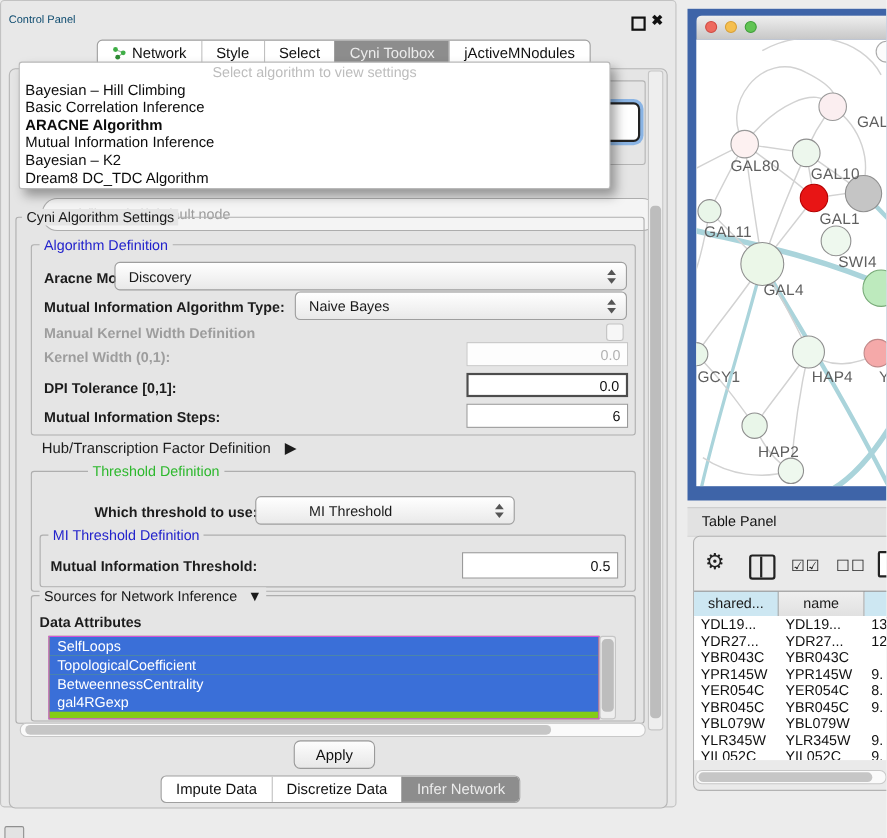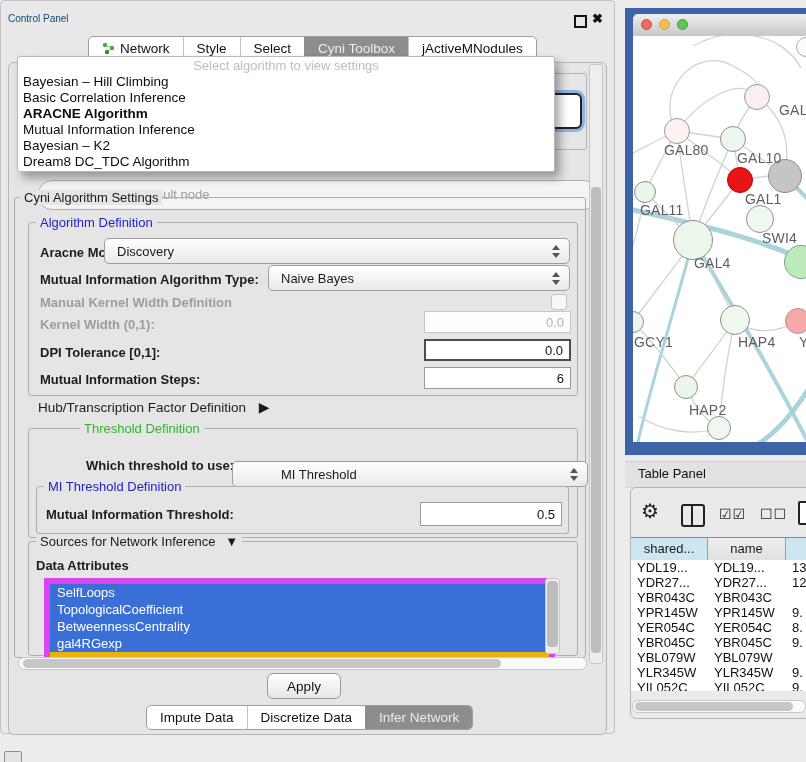--- a/index.html
+++ b/index.html
@@ -41,21 +41,21 @@
   .combo{border:1px solid #9e9e9e;border-radius:5px;background:linear-gradient(#ffffff,#e9e9e9);
          font-size:13px;display:flex;align-items:center;padding-left:12px;box-sizing:border-box;}
   .spin{position:absolute;right:9px;top:50%;width:8px;height:13px;margin-top:-6px;}
   .spin:before{content:"";position:absolute;top:0;left:0;border-left:4px solid transparent;border-right:4px solid transparent;border-bottom:5px solid #555;}
   .spin:after{content:"";position:absolute;top:8px;left:0;border-left:4px solid transparent;border-right:4px solid transparent;border-top:5px solid #555;}
   .tfield{background:#fff;font-size:13px;text-align:right;box-sizing:border-box;padding:0 6px;border:1px solid #9a9a9a;
           font-family:"Liberation Sans",sans-serif;color:#111;}
   .tfield.dis{border:1px solid #c6c6c6;color:#b2b2b2;background:#fdfdfd;}
   .tfield.dark{border:2px solid #4d4d4d;}
   .checkbox{width:14px;height:14px;border:1px solid #c3c3c3;border-radius:3px;background:#f7f7f7;}
-  .attr-list{background:#eab308;border:6px solid #d946ef;overflow:hidden;}
+  .attr-list{background:#84cc16;border:1px solid #d946ef;overflow:hidden;}
   .attr{height:17px;line-height:17px;background:#3a6fd8;color:#fff;font-size:13px;padding-left:7px;white-space:nowrap;}
   .vscroll{background:#eeeeee;border:1px solid #c6c6c6;border-radius:3px;}
   .vthumb{position:absolute;left:1px;right:1px;background:#bdbdbd;border-radius:4px;}
   .hscroll{background:#fafafa;border:1px solid #c8c8c8;border-radius:6px;}
   .hthumb{position:absolute;top:1px;bottom:1px;background:#c6c6c6;border-radius:5px;}
   .btn{display:flex;align-items:center;justify-content:center;border:1px solid #9a9a9a;border-radius:6px;
        background:linear-gradient(#fdfdfd,#e7e7e7);font-size:13.5px;color:#111;}
   
   .blue-frame{left:625px;top:8px;width:181px;height:447px;background:#3e64a8;}
   .mac-titlebar{left:633px;top:14px;width:173px;height:22px;background:linear-gradient(#efefef,#c7c7c7);
@@ -170,21 +170,21 @@
 
   <div class="abs plain" style="left:38px;top:399px;">
     <span>Hub/Transcription Factor Definition</span>
     <span style="margin-left:9px;font-size:14px;">▶</span>
   </div>
 
   <div class="abs fieldset" style="left:28px;top:428px;width:548px;height:108px;"></div>
   <div class="abs legend green" style="left:36px;top:421px;margin-left:44px;">Threshold Definition</div>
 
   <div class="abs lbl" style="left:86px;top:458px;">Which threshold to use:</div>
-  <div class="abs combo" style="left:232px;top:461px;width:356px;height:26px;padding-left:48px;">
+  <div class="abs combo" style="left:232px;top:451px;width:236px;height:26px;padding-left:48px;">
     <span>MI Threshold</span>
     <span class="spin"></span>
   </div>
 
   <div class="abs fieldset" style="left:36px;top:486px;width:531px;height:46px;"></div>
   <div class="abs legend blue" style="left:44px;top:479px;">MI Threshold Definition</div>
   <div class="abs lbl" style="left:46px;top:507px;">Mutual Information Threshold:</div>
   <input class="abs tfield" style="left: 420px; top: 502px; width: 142px; height: 24px;" value="0.5">
 
   <div class="abs fieldset" style="left:28px;top:541px;width:548px;height:113px;"></div>

